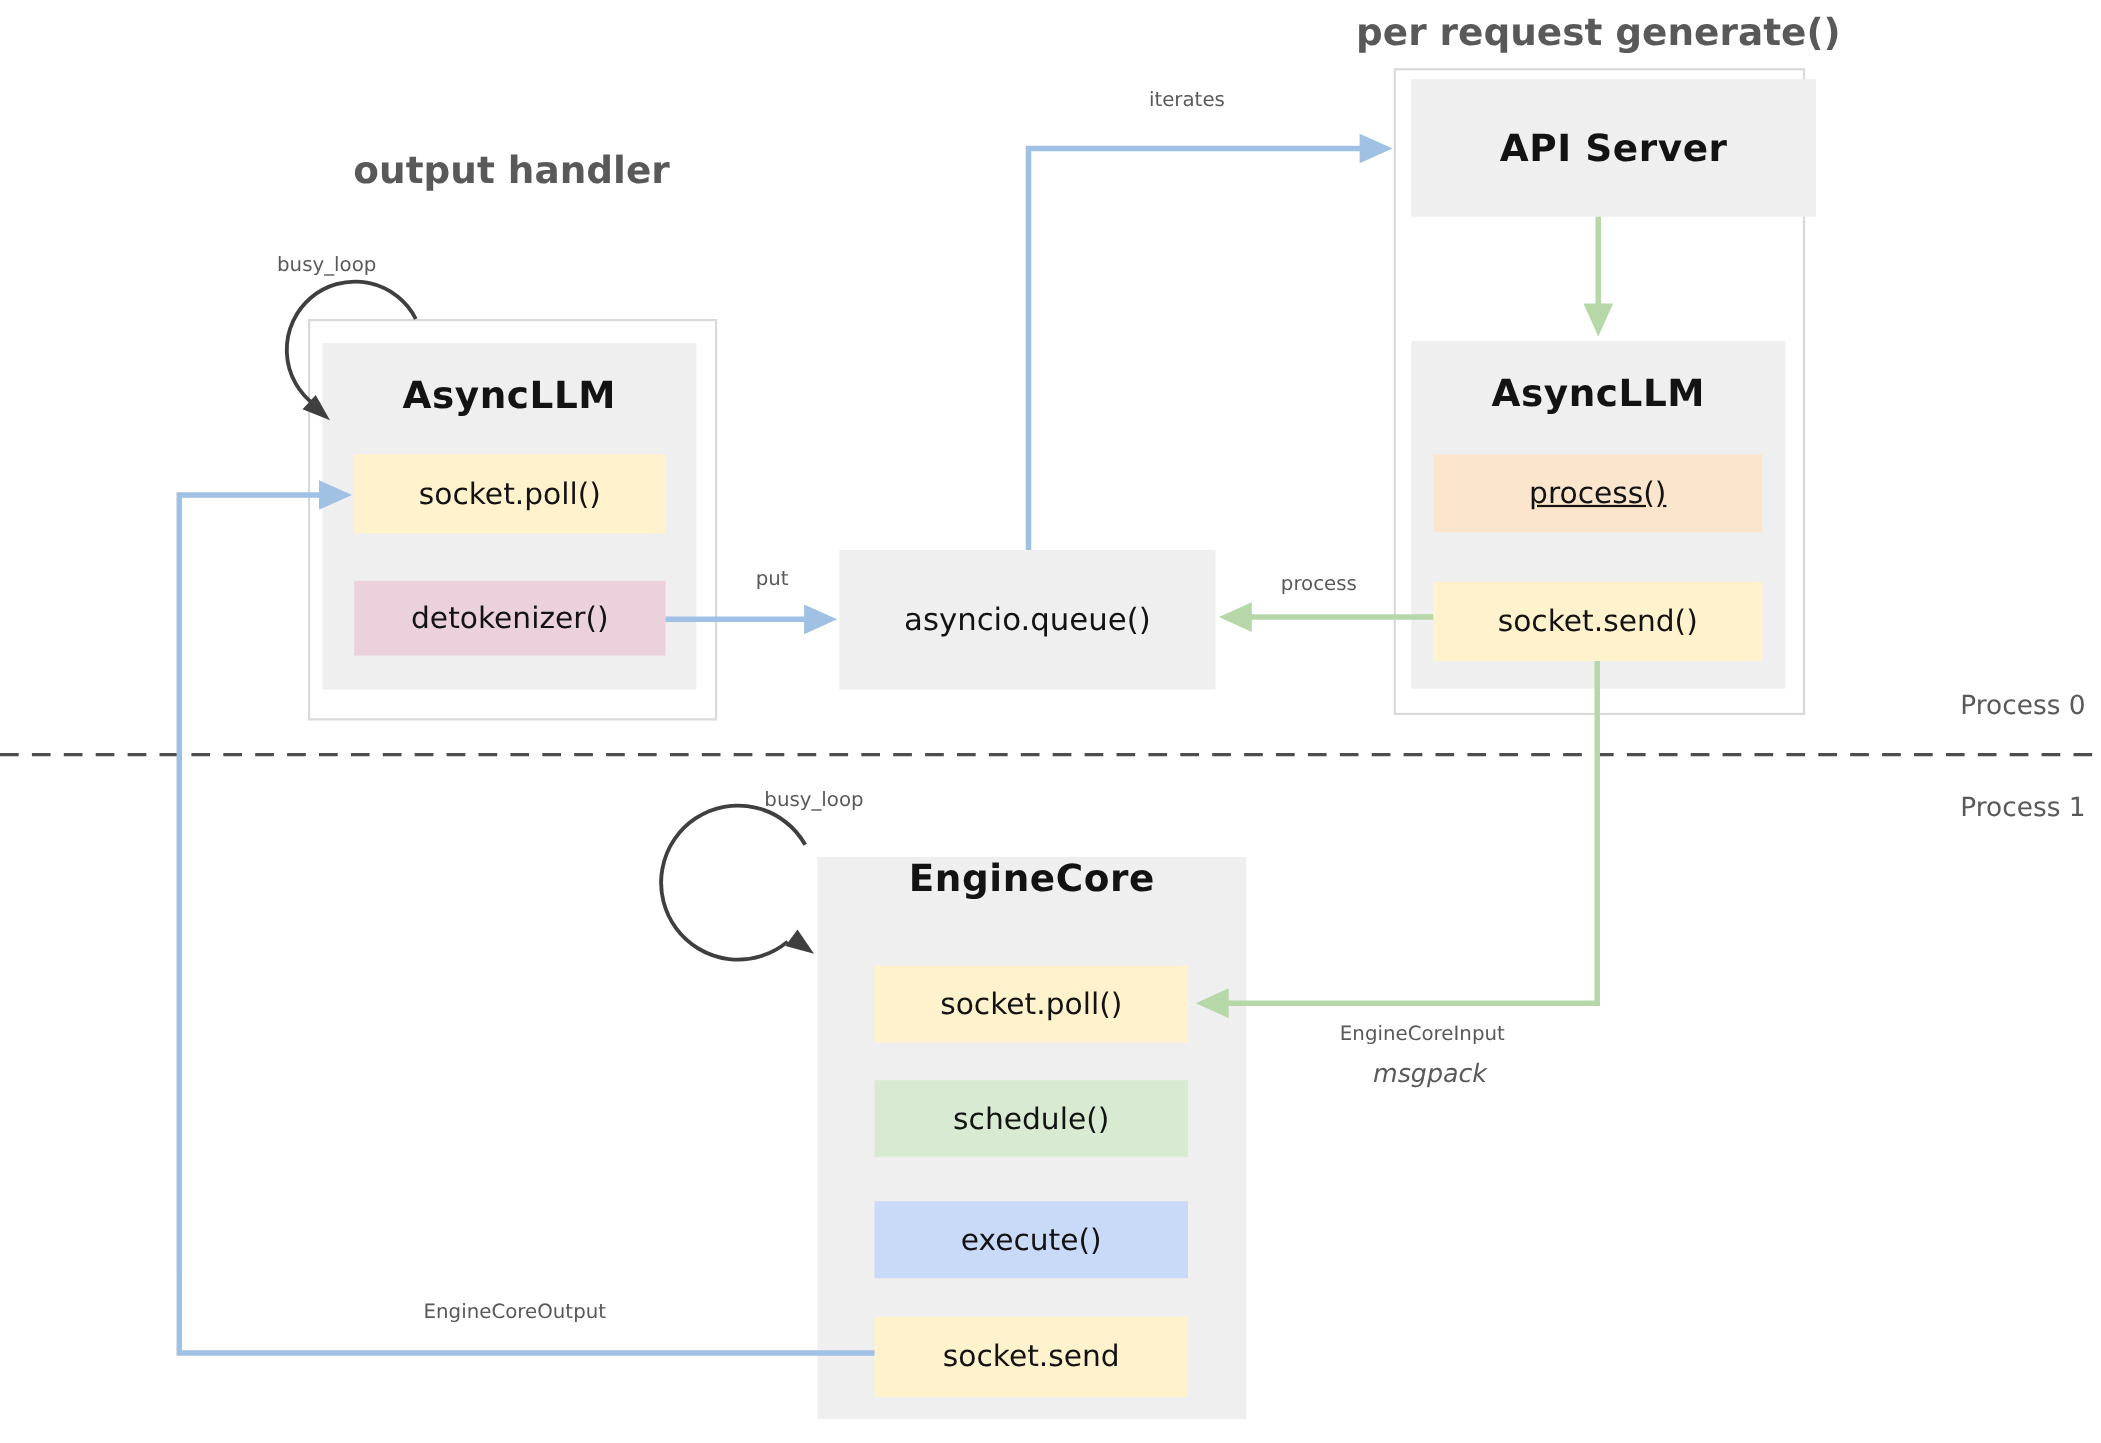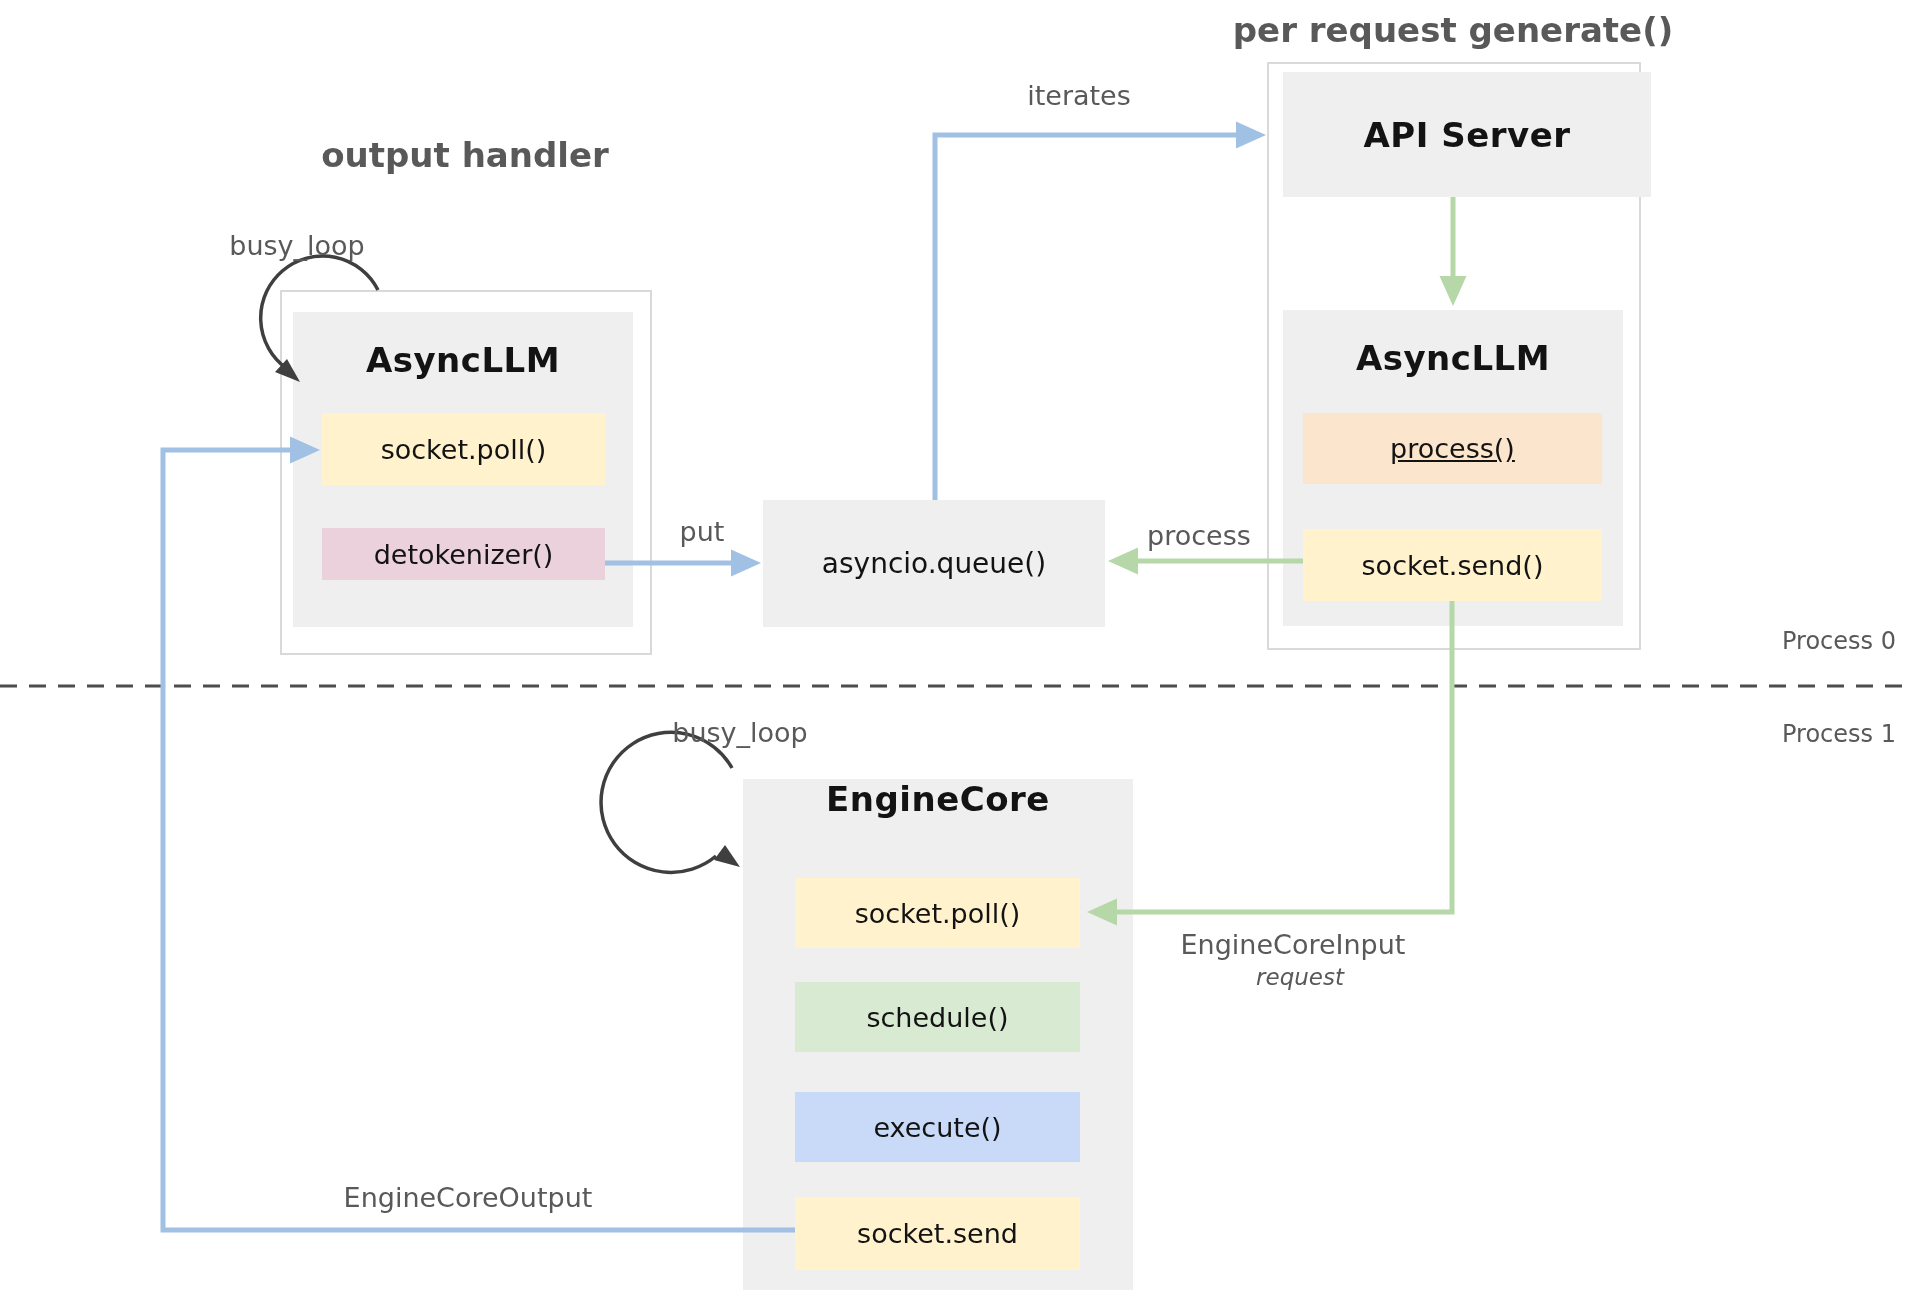--- a/index.html
+++ b/index.html
@@ -30,21 +30,21 @@
   }
   .m-yellow{background:var(--yellow);} .m-orange{background:var(--orange);}
   .m-pink{background:var(--pink);} .m-green{background:var(--green);} .m-blue{background:var(--blue);}
   .queue-box{
     position:absolute; background:var(--node-fill);
     display:flex; align-items:center; justify-content:center;
     font-size:28px; color:var(--text-black);
   }
   .label{
     position:absolute; color:var(--label-gray); text-align:center;
-    font-size:27px; white-space:nowrap;
+    font-size:18px; white-space:nowrap;
   }
   .label.bold{font-weight:bold; font-size:34px;}
   .label.small-italic{font-style:italic; font-size:23px;}
   .label.process{font-size:24px; text-align:right;}
   svg.overlay{position:absolute; left:0; top:0; pointer-events:none;}
   .stroke-blue{stroke:var(--arrow-blue); stroke-width:5; fill:none;}
   .fill-blue{fill:var(--arrow-blue);}
   .stroke-green{stroke:var(--arrow-green); stroke-width:5; fill:none;}
   .fill-green{fill:var(--arrow-green);}
   .stroke-loop{stroke:var(--loop-gray); stroke-width:3.5; fill:none;}
@@ -73,21 +73,21 @@
   </div>
   <div class="method-box m-orange" style="left:1303px; top:413px; width:299px; height:71px;text-decoration:underline;">process()</div>
   <div class="method-box m-yellow" style="left:1303px; top:529px; width:299px; height:72px;">socket.send()</div>
 
   <div class="container-box" style="left:280px; top:290px; width:372px; height:365px;"></div>
 
   <div class="node-box" style="left:293px; top:312px; width:340px; height:315px;">
     <div class="node-title" style="margin-top:28px;">AsyncLLM</div>
   </div>
   <div class="method-box m-yellow" style="left:322px; top:413px; width:283px; height:72px;">socket.poll()</div>
-  <div class="method-box m-pink" style="left:322px; top:528px; width:283px; height:52px;">detokenizer()</div>
+  <div class="method-box m-pink" style="left:322px; top:528px; width:283px; height:68px;">detokenizer()</div>
 
   <div class="queue-box" style="left:763px; top:500px; width:342px; height:127px;">asyncio.queue()</div>
 
   <div class="node-box" style="left:743px; top:779px; width:390px; height:511px;">
     <div class="node-title" style="">EngineCore</div>
   </div>
   <div class="method-box m-yellow" style="left:795px; top:878px; width:285px; height:70px;">socket.poll()</div>
   <div class="method-box m-green" style="left:795px; top:982px; width:285px; height:70px;">schedule()</div>
   <div class="method-box m-blue" style="left:795px; top:1092px; width:285px; height:70px;">execute()</div>
   <div class="method-box m-yellow" style="left:795px; top:1197px; width:285px; height:73px;">socket.send</div>
@@ -130,17 +130,17 @@
   <div class="label" style="left:1099px; top:520px; width:200px;">process</div>
 
   <div class="label process" style="left:1596px; top:627px; width:300px;">Process 0</div>
 
   <div class="label process" style="left:1596px; top:720px; width:300px;">Process 1</div>
 
   <div class="label" style="left:640px; top:717px; width:200px;">busy_loop</div>
 
   <div class="label" style="left:1093px; top:929px; width:400px;">EngineCoreInput</div>
 
-  <div class="label small-italic" style="left:1100px; top:964px; width:400px;">request</div>
+  <div class="label small-italic" style="left:1100px; top:964px; width:400px;">msgpack</div>
 
   <div class="label" style="left:268px; top:1182px; width:400px;">EngineCoreOutput</div>
 
 </div>
 
 </body></html>

